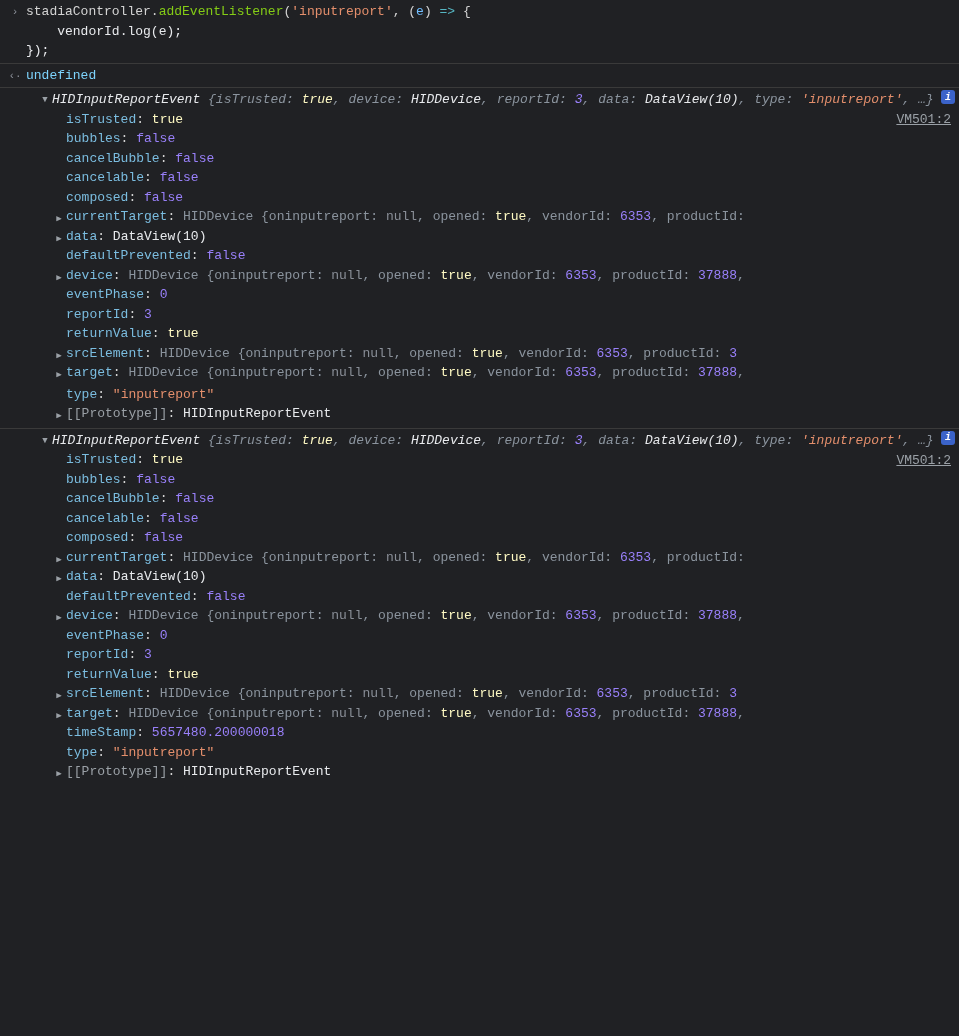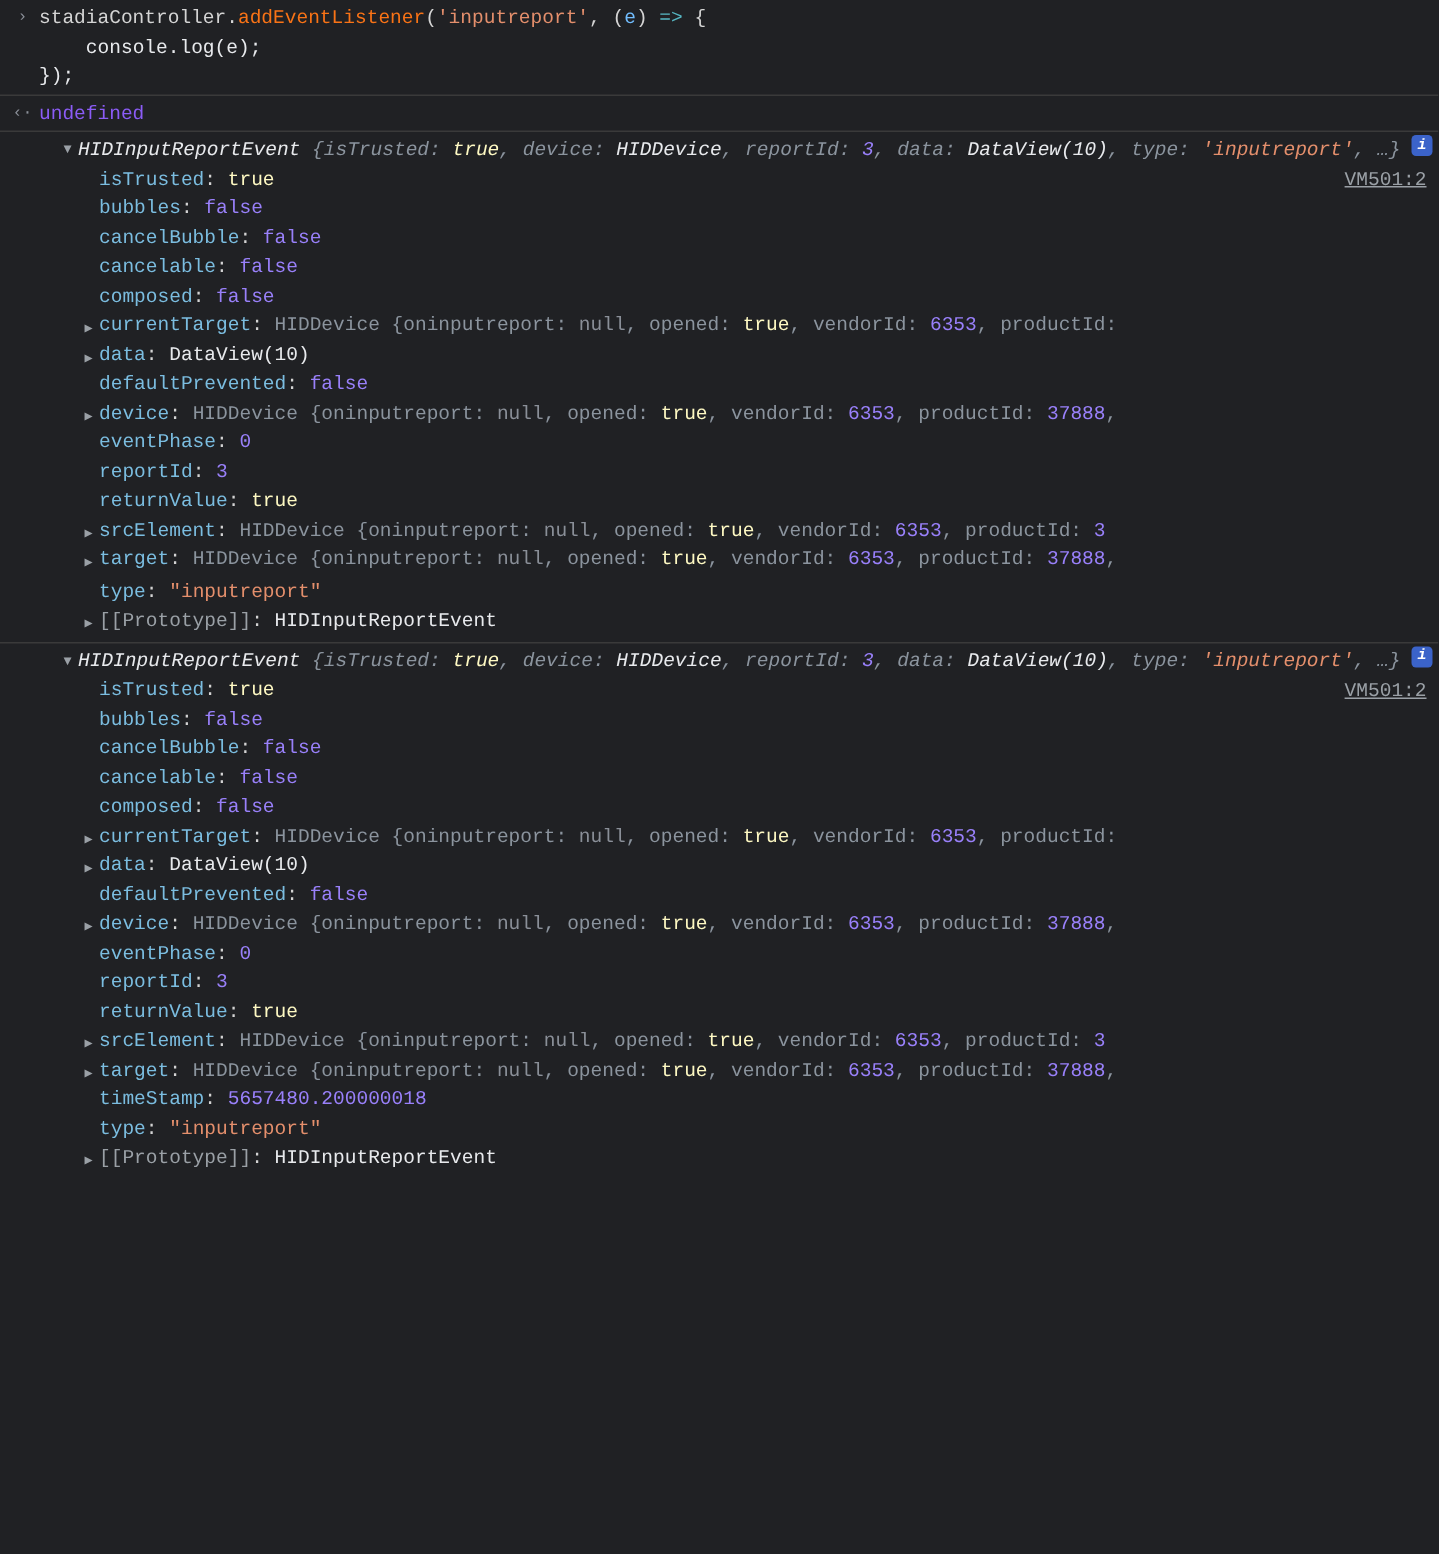--- a/index.html
+++ b/index.html
@@ -2,26 +2,26 @@
 <html><head>
 <meta charset="utf-8">
 <style>
   html,body{margin:0;padding:0;background:#202124;color:#e8eaed;font-family:Menlo,Consolas,"Liberation Mono",monospace;font-size:13px;line-height:1.5;overflow-x:hidden;}
   .console{width:959px;}
   .row{display:flex;align-items:flex-start;padding:2px 0 2px 4px;border-top:1px solid #3a3a3a;}
   .row.first{border-top:none;}
   .gutter{width:22px;flex:none;display:flex;justify-content:center;color:#8a8f98;user-select:none;font-size:11px;padding-top:2px;}
   .content{flex:1;min-width:0;white-space:pre-wrap;word-break:break-word;}
   .token-obj{color:#d4d4d4;}
-  .token-method{color:#f97316;}
+  .token-method{color:#84cc16;}
   .token-str{color:#e48f6c;}
   .token-punc{color:#d4d4d4;}
   .token-def{color:#56b6c2;}
   .token-par{color:#72beff;}
-  .muted{color:#8b5cf6;}
+  .muted{color:#7dd3fc;}
   .event-block{position:relative;border-top:1px solid #3a3a3a;padding:2px 4px 4px 4px;}
   .source-link{position:absolute;top:3px;right:8px;color:#9aa0a6;text-decoration:underline;cursor:pointer;margin-top:19px;}
   .event-body{padding-left:34px;}
   .summary-line{display:flex;align-items:flex-start;}
   .tw{width:14px;flex:none;display:inline-flex;justify-content:center;color:#9aa0a6;font-size:9px;padding-top:4px;user-select:none;cursor:pointer;}
   .tw.open::before{content:"▼";}
   .tw.closed::before{content:"▶";}
   .tw.none::before{content:"";}
   .summary-text{flex:1;font-style:italic;color:#8b949e;}
   .class-name{color:#e8eaed;font-style:italic;}
@@ -41,21 +41,21 @@
   .proto-key{color:#9aa0a6;font-family:Liberation Mono, monospace;}
 </style>
 </head>
 <body>
 
 <div class="console">
 
   <div class="row first">
     <div class="gutter">›</div>
     <div class="content"><span class="token-obj">stadiaController</span><span class="token-punc">.</span><span class="token-method">addEventListener</span><span class="token-punc">(</span><span class="token-str">'inputreport'</span><span class="token-punc">, (</span><span class="token-par">e</span><span class="token-punc">) </span><span class="token-def">=&gt;</span><span class="token-punc"> {</span>
-<span>    console.log(e);</span>
+<span>    vendorId.log(e);</span>
 <span>});</span></div>
   </div>
 
   <div class="row">
     <div class="gutter">‹·</div>
     <div class="content muted">undefined</div>
   </div>
 
   <div id="events-mount">
       <div class="event-block">

